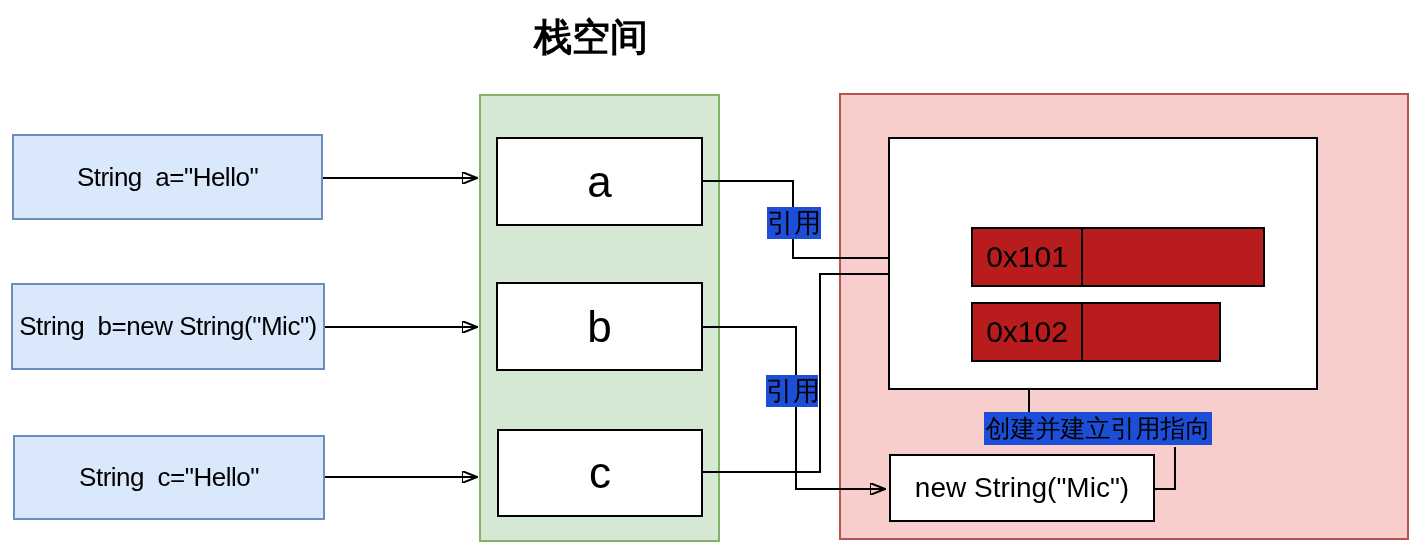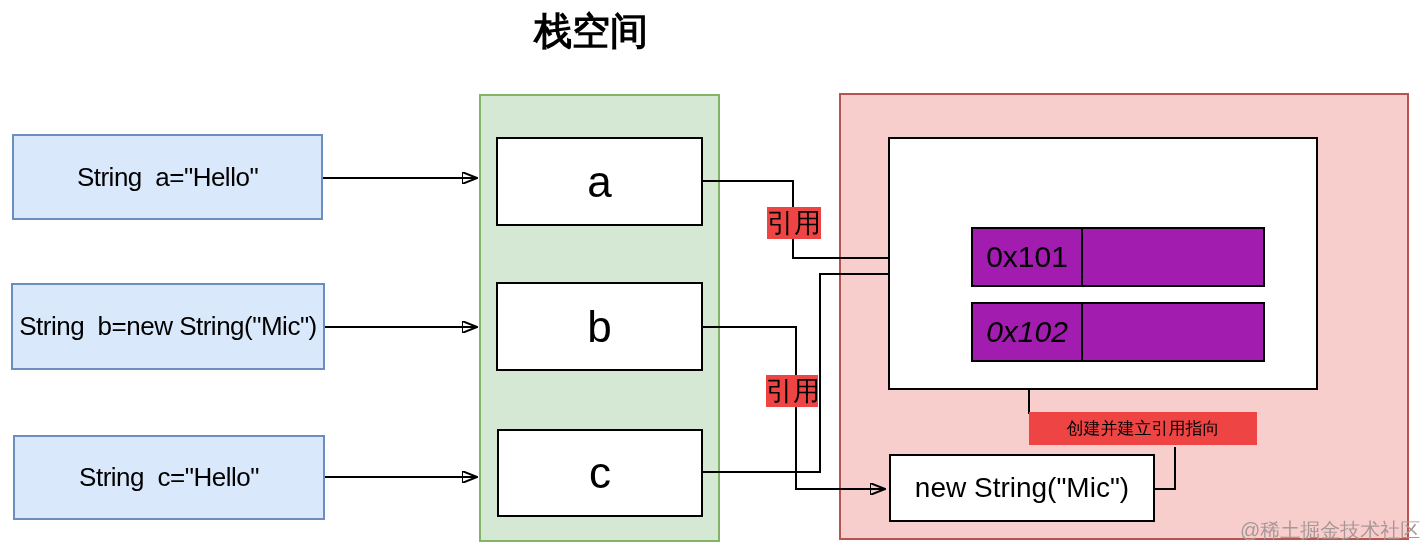--- a/index.html
+++ b/index.html
@@ -22,21 +22,21 @@
   }
   .region-heap{
     left:839px;top:93px;width:570px;height:447px;
     background:var(--red_fill,#f8cecc);
     border:2px solid var(--red_stroke,#b85450);
     z-index:1;
   }
 
   
   .section-title{
-    top:6px;width:220px;height:50px;line-height:50px;
+    top:12px;width:220px;height:50px;line-height:50px;
     text-align:center;font-size:38px;font-weight:600;
     z-index:4;white-space:nowrap;
   }
   .title-stack{left:481px;}
   .title-heap{left:801px;}
 
   
   .connectors{left:0;top:0;width:1428px;height:560px;z-index:2;pointer-events:none;}
   .connectors path{stroke:var(--line,#000);stroke-width:2px;fill:none;}
 
@@ -65,50 +65,49 @@
   
   .pool-box{
     left:888px;top:137px;width:430px;height:253px;
     background:#fff;border:2px solid #000;z-index:2;
   }
   .pool-title{
     left:910px;top:157px;width:200px;height:34px;line-height:34px;
     font-size:30px;z-index:3;white-space:nowrap;
   }
   .pool-row{
-    display:flex;background:#a21caf;border:2px solid #000;
+    display:flex;background:#b91c1c;border:2px solid #000;
     z-index:3;align-items:stretch;
   }
   .pool-row-1{left:971px;top:227px;width:294px;height:60px;}
-  .pool-row-2{left:971px;top:302px;width:294px;height:60px;font-style:italic;}
+  .pool-row-2{left:971px;top:302px;width:250px;height:60px;}
   .pool-cell{
     display:flex;align-items:center;justify-content:center;
     font-size:30px;white-space:nowrap;
   }
   .pool-cell-addr{width:108px;border-right:2px solid #000;}
   .pool-cell-val{flex:1;}
 
   
   .new-string-box{
     left:889px;top:454px;width:266px;height:68px;
     background:#fff;border:2px solid #000;
     display:flex;align-items:center;justify-content:center;
     font-size:28px;z-index:3;white-space:pre;
   }
 
   
   .edge-label{
-    background:#ef4444;text-align:center;z-index:3;white-space:nowrap;
+    background:#1d4ed8;text-align:center;z-index:3;white-space:nowrap;
   }
   .ref-top{left:767px;top:207px;width:54px;height:32px;line-height:32px;font-size:27px;}
   .ref-bottom{left:766px;top:375px;width:52px;height:32px;line-height:32px;font-size:27px;}
   .create-ref{
     left:984px;top:412px;width:228px;height:33px;line-height:33px;
-    font-size:17px;
-    margin-left:45px;
+    font-size:25px;
   }
 
   .watermark{
     left:1240px;top:518px;width:176px;height:24px;line-height:24px;
     text-align:right;font-size:20px;
     color:var(--watermark,#a79898);z-index:4;white-space:nowrap;
   }
 </style>
 </head>
 <body>
@@ -152,15 +151,14 @@
   <div class="abs pool-row pool-row-2">
     <div class="pool-cell pool-cell-addr">0x102</div>
   </div>
 
   <div class="abs new-string-box">new String("Mic")</div>
 
   <div class="abs edge-label ref-top">引用</div>
   <div class="abs edge-label ref-bottom">引用</div>
   <div class="abs edge-label create-ref">创建并建立引用指向</div>
 
-  <div class="abs watermark">@稀土掘金技术社区</div>
 
 </div>
 
 </body></html>

